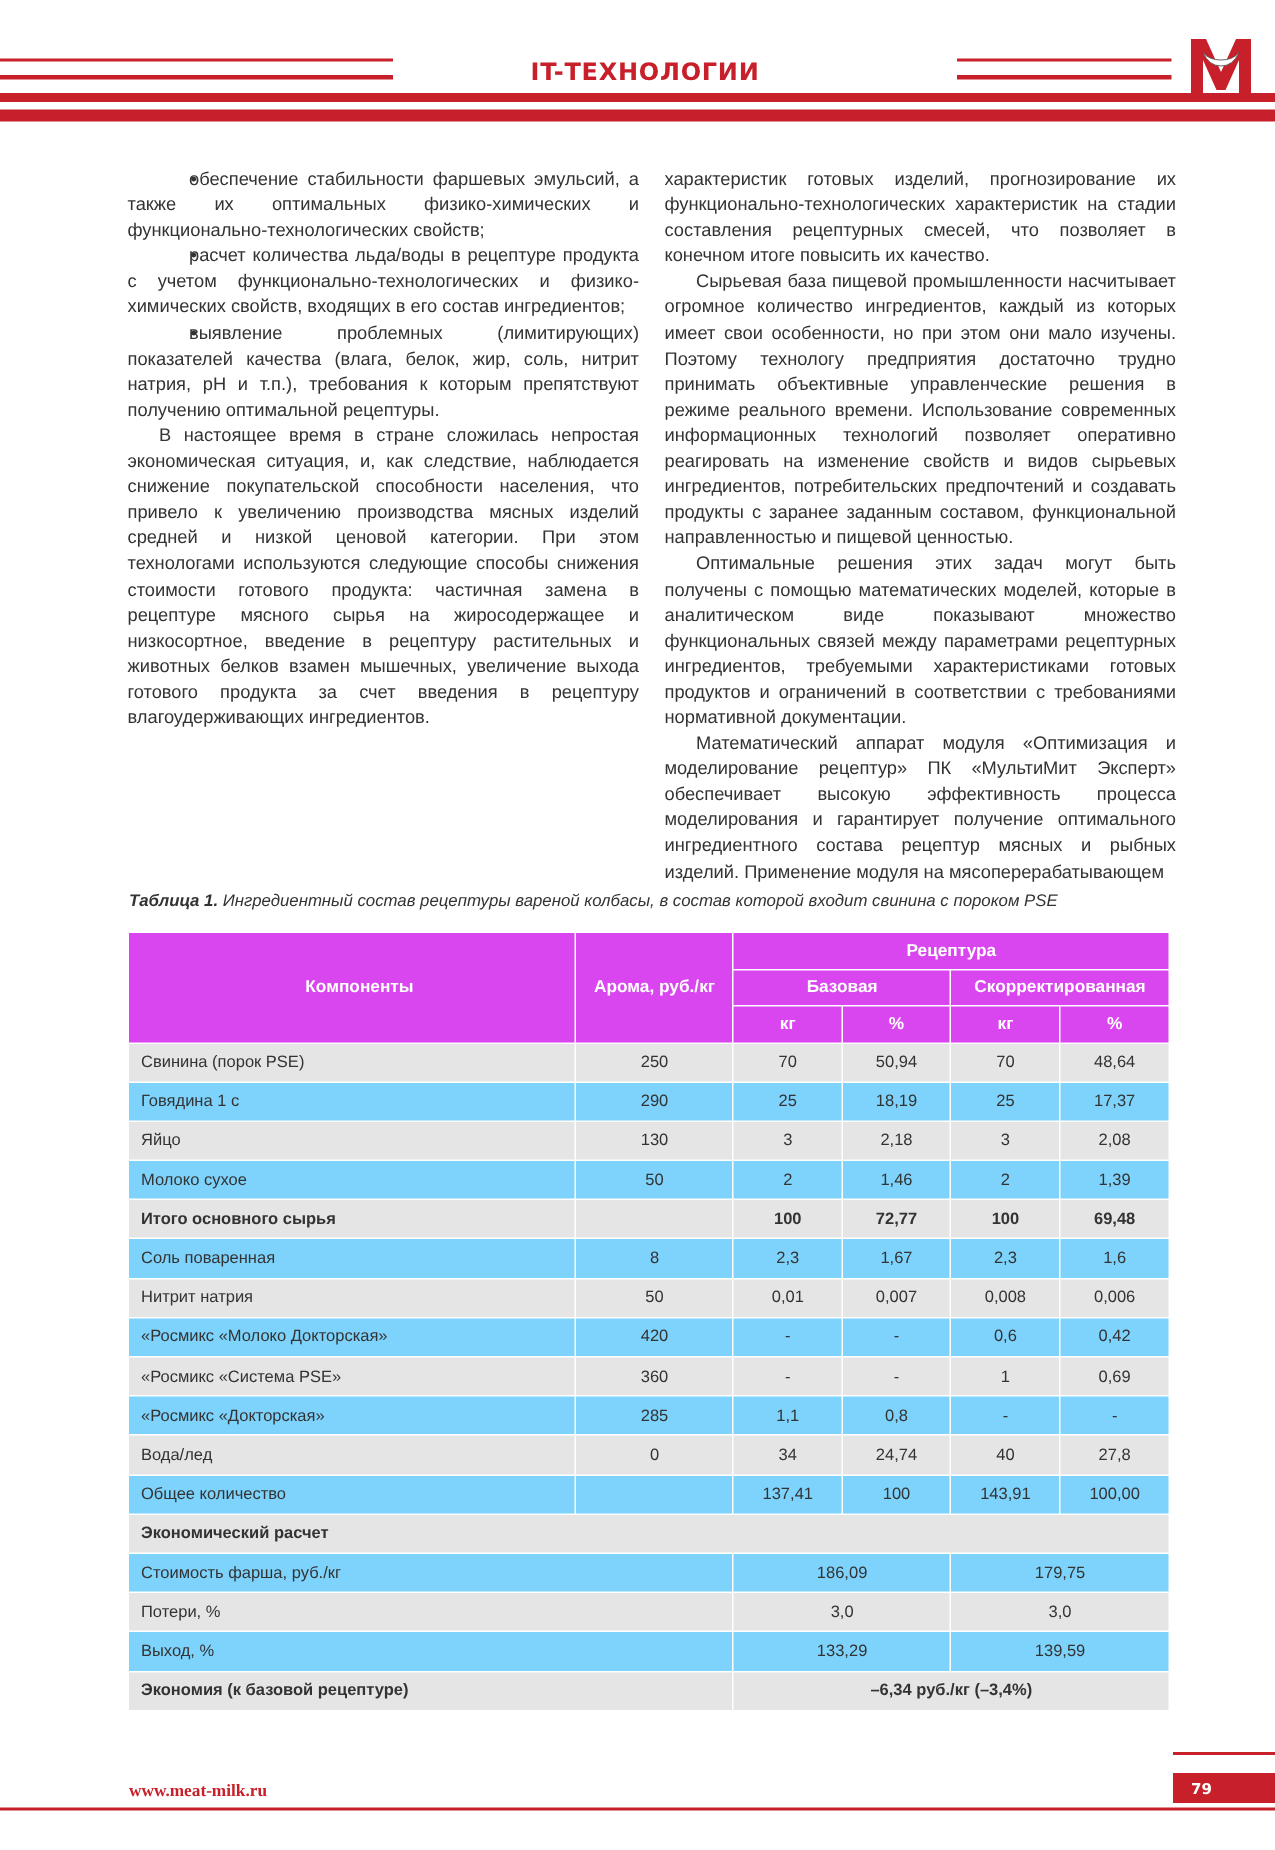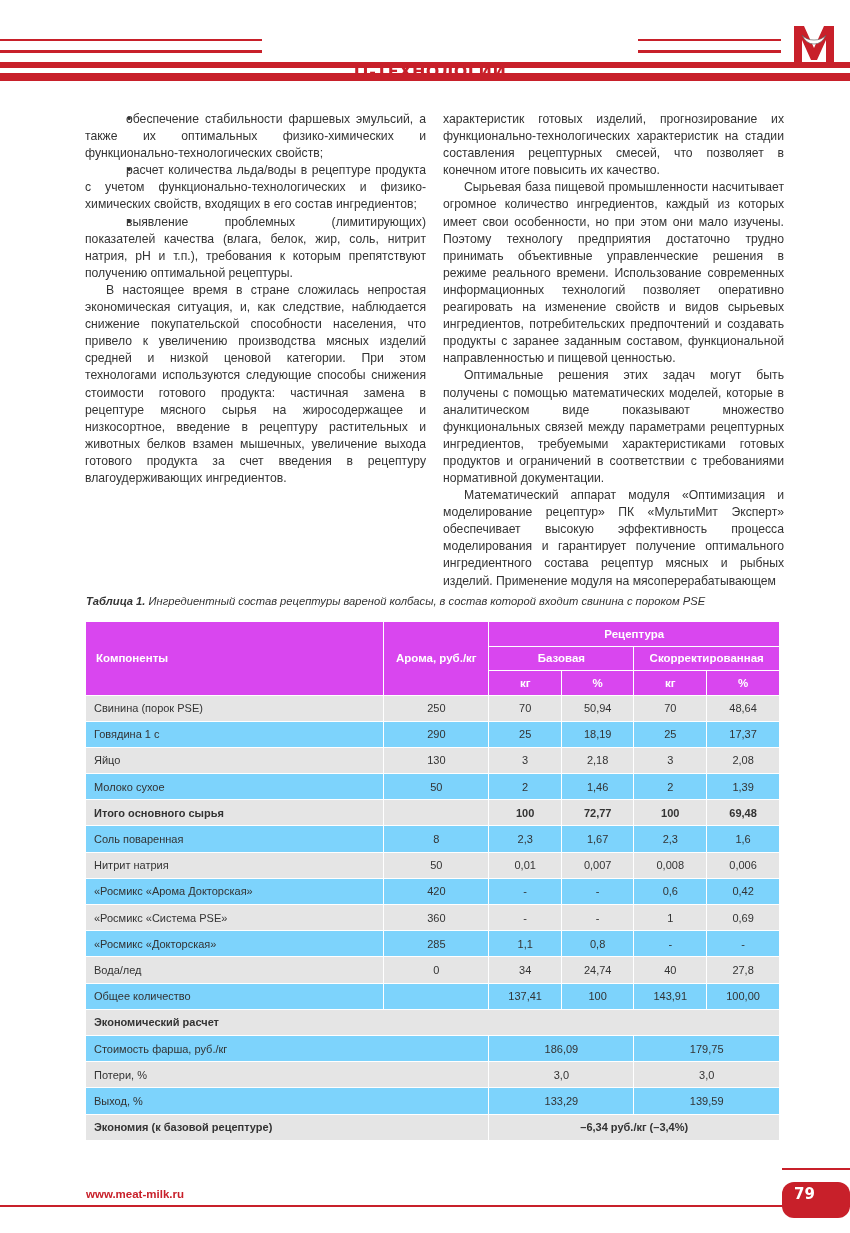--- a/index.html
+++ b/index.html
@@ -4,21 +4,21 @@
 <style>
   * { box-sizing: border-box; margin: 0; padding: 0; }
   html, body { width: 850px; height: 1233px; background: #ffffff; overflow: hidden; }
   body { position: relative; font-family: "Liberation Sans", sans-serif; color: #2a2a2a; }
 
   
   .hline { position: absolute; background: #c8202a; }
   .header-title {
     position: absolute; left: 300px; top: 38px; width: 260px; text-align: center;
     font-family: "DejaVu Sans", sans-serif; font-weight: bold; font-size: 16px;
-    color: #c8202a; letter-spacing: 0.5px; margin-top: 24px;
+    color: #c8202a; letter-spacing: 0.5px;
   }
   .logo { position: absolute; left: 792px; top: 26px; width: 44px; height: 44px; }
 
   
   .col { position: absolute; top: 111px; width: 341px; font-size: 12.2px; line-height: 17.1px; text-align: justify; color: #333; }
   .col.left { left: 85px; }
   .col.right { left: 443px; }
   .col p { text-indent: 21px; }
   .col p.noindent { text-indent: 0; }
   .col p.bullet { text-indent: 21px; }
@@ -30,35 +30,35 @@
   .caption b { font-weight: bold; }
 
   
   table.recipe {
     position: absolute; left: 85px; top: 621px; width: 695px; border-collapse: separate; border-spacing: 1.5px;
     font-size: 11px; font-family: "Liberation Sans", sans-serif;
   }
   table.recipe th {
     background: #d946ef; color: #ffffff; font-weight: bold; height: 23.5px; text-align: center; font-size: 11.5px;
   }
-  table.recipe th.comp { text-align: left; padding-left: 10px; }
+  table.recipe th.comp { text-align: center; padding-left: 10px; }
   table.recipe td { height: 25.2px; text-align: center; color: #333; }
   table.recipe td.name { text-align: left; padding-left: 8px; }
   table.recipe tr.dark td { background: #e5e5e5; }
   table.recipe tr.light td { background: #7dd3fc; }
   table.recipe tr.bold td { font-weight: bold; }
 
   
   .footer-url {
-    position: absolute; left: 86px; top: 1188px; font-family: Liberation Sans, sans-serif; font-weight: bold;
+    position: absolute; left: 86px; top: 1188px; font-family: Liberation Serif, serif; font-weight: bold;
     font-size: 11.5px; color: #c8202a;
   }
   .page-num {
-    position: absolute; left: 782px; top: 1182px; width: 68px; height: 36px; background: #c8202a;
-    color: #fff; font-family: "DejaVu Sans", sans-serif; font-weight: bold; font-size: 15px; line-height: 24px; padding-left: 12px; border-radius: 12px;
+    position: absolute; left: 782px; top: 1182px; width: 68px; height: 20px; background: #c8202a;
+    color: #fff; font-family: "DejaVu Sans", sans-serif; font-weight: bold; font-size: 10px; line-height: 24px; padding-left: 12px;
   }
 </style>
 </head>
 <body>
 
 <div>
   <div class="hline" style="left:0;top:39px;width:262px;height:2px;"></div>
   <div class="hline" style="left:0;top:50px;width:262px;height:3px;"></div>
   <div class="hline" style="left:638px;top:39px;width:143px;height:2px;"></div>
   <div class="hline" style="left:638px;top:50px;width:143px;height:3px;"></div>
@@ -169,21 +169,21 @@
     </tr>
     <tr class="dark">
       <td class="name">Нитрит натрия</td>
         <td>50</td>
         <td>0,01</td>
         <td>0,007</td>
         <td>0,008</td>
         <td>0,006</td>
     </tr>
     <tr class="light">
-      <td class="name">«Росмикс «Арома Докторская»</td>
+      <td class="name">«Росмикс «Молоко Докторская»</td>
         <td>420</td>
         <td>-</td>
         <td>-</td>
         <td>0,6</td>
         <td>0,42</td>
     </tr>
     <tr class="dark">
       <td class="name">«Росмикс «Система PSE»</td>
         <td>360</td>
         <td>-</td>

